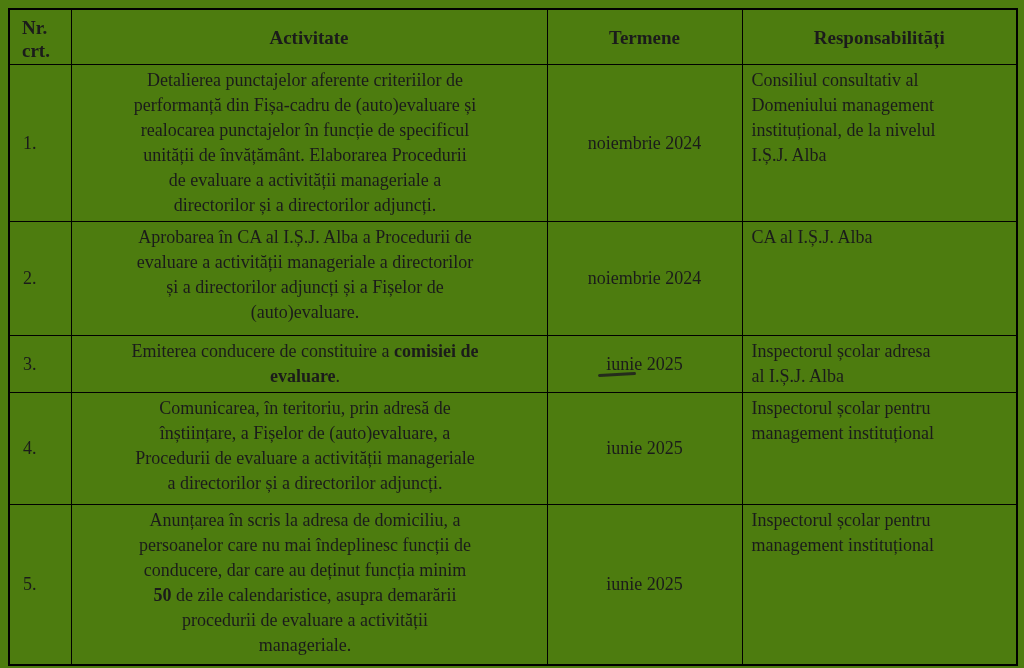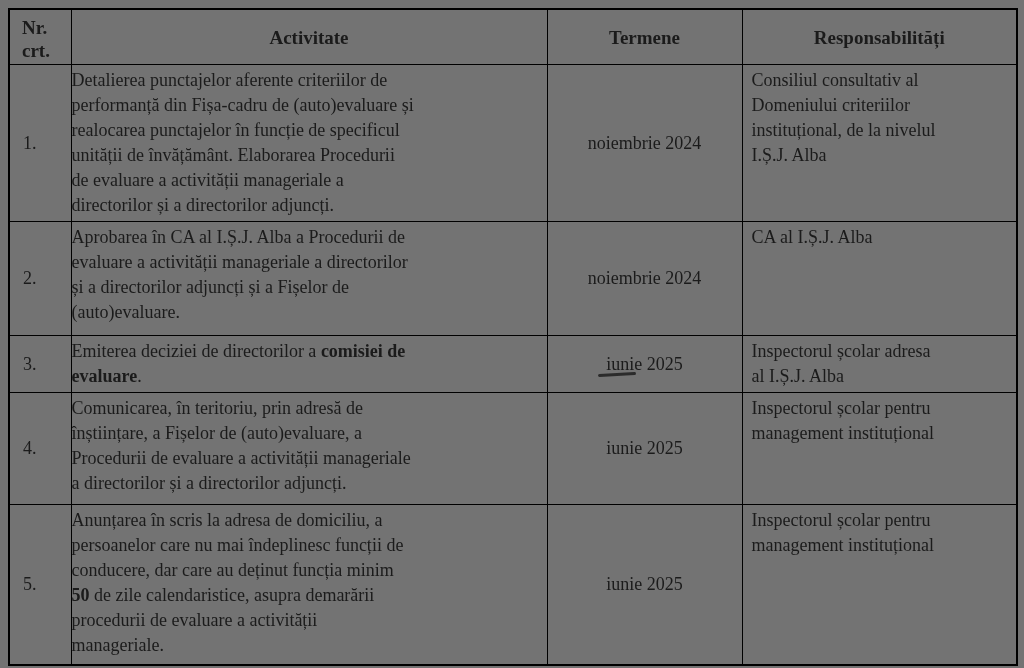--- a/index.html
+++ b/index.html
@@ -1,17 +1,17 @@
 <!DOCTYPE html>
 <html><head>
 <meta charset="utf-8">
 <style>
   html,body{margin:0;padding:0;background:#ffffff;}
   .page{
-    width:1024px;height:668px;position:relative;background:#737373;
+    width:1024px;height:668px;position:relative;background:#4d7c0f;
     font-family:"Liberation Serif", serif;color:#1b1b1b;overflow:hidden;
   }
   table.doc-table{
     border-collapse:collapse;table-layout:fixed;
     position:absolute;left:8px;top:8px;width:1008px;
     border:2px solid #000;
   }
   .doc-table th,.doc-table td{
     border:1.5px solid #000;
     white-space:pre-line;
@@ -24,21 +24,21 @@
     text-align:center;vertical-align:middle;
     padding:0 4px;
   }
   .doc-table th.h-nr{text-align:left;vertical-align:top;padding:6px 4px 2px 12px;line-height:23px;}
   .doc-table tbody tr:nth-child(1){height:154px;}
   .doc-table tbody tr:nth-child(2){height:114px;}
   .doc-table tbody tr:nth-child(3){height:56px;}
   .doc-table tbody tr:nth-child(4){height:112px;}
   .doc-table tbody tr:nth-child(5){height:160px;}
   td.cell-nr{vertical-align:middle;text-align:left;padding:2px 2px 2px 13px;}
-  td.cell-activitate{vertical-align:top;text-align:left;padding:3px 8px 3px 0;}
+  td.cell-activitate{vertical-align:top;text-align:center;padding:3px 8px 3px 0;}
   td.cell-termene{vertical-align:middle;text-align:center;padding:12px 4px;}
   td.cell-resp{vertical-align:top;text-align:left;padding:3px 6px 3px 9px;}
   .b{font-weight:bold;}
   .scan-artifact{
     position:absolute;left:598px;top:373px;width:38px;height:3px;
     background:#1f1f1f;border-radius:2px;transform:rotate(-3deg);opacity:.85;
   }
 </style>
 </head>
 <body>
@@ -64,36 +64,36 @@
         <tr class="">
           <td class="cell-nr">1.</td>
           <td class="cell-activitate"><span class="">Detalierea punctajelor aferente criteriilor de
 performanță din Fișa-cadru de (auto)evaluare și
 realocarea punctajelor în funcție de specificul
 unității de învățământ. Elaborarea Procedurii
 de evaluare a activității manageriale a
 directorilor și a directorilor adjuncți.</span></td>
           <td class="cell-termene">noiembrie 2024</td>
           <td class="cell-resp">Consiliul consultativ al
-Domeniului criteriilor
+Domeniului management
 instituțional, de la nivelul
 I.Ș.J. Alba</td>
         </tr>
         <tr class="">
           <td class="cell-nr">2.</td>
           <td class="cell-activitate"><span class="">Aprobarea în CA al I.Ș.J. Alba a Procedurii de
 evaluare a activității manageriale a directorilor
 și a directorilor adjuncți și a Fișelor de
 (auto)evaluare.</span></td>
           <td class="cell-termene">noiembrie 2024</td>
           <td class="cell-resp">CA al I.Ș.J. Alba</td>
         </tr>
         <tr class="">
           <td class="cell-nr">3.</td>
-          <td class="cell-activitate"><span class="">Emiterea deciziei de directorilor a </span><span class="b">comisiei de
+          <td class="cell-activitate"><span class="">Emiterea conducere de constituire a </span><span class="b">comisiei de
 evaluare</span><span class="">.</span></td>
           <td class="cell-termene">iunie 2025</td>
           <td class="cell-resp">Inspectorul școlar adresa
 al I.Ș.J. Alba</td>
         </tr>
         <tr class="">
           <td class="cell-nr">4.</td>
           <td class="cell-activitate"><span class="">Comunicarea, în teritoriu, prin adresă de
 înștiințare, a Fișelor de (auto)evaluare, a
 Procedurii de evaluare a activității manageriale

